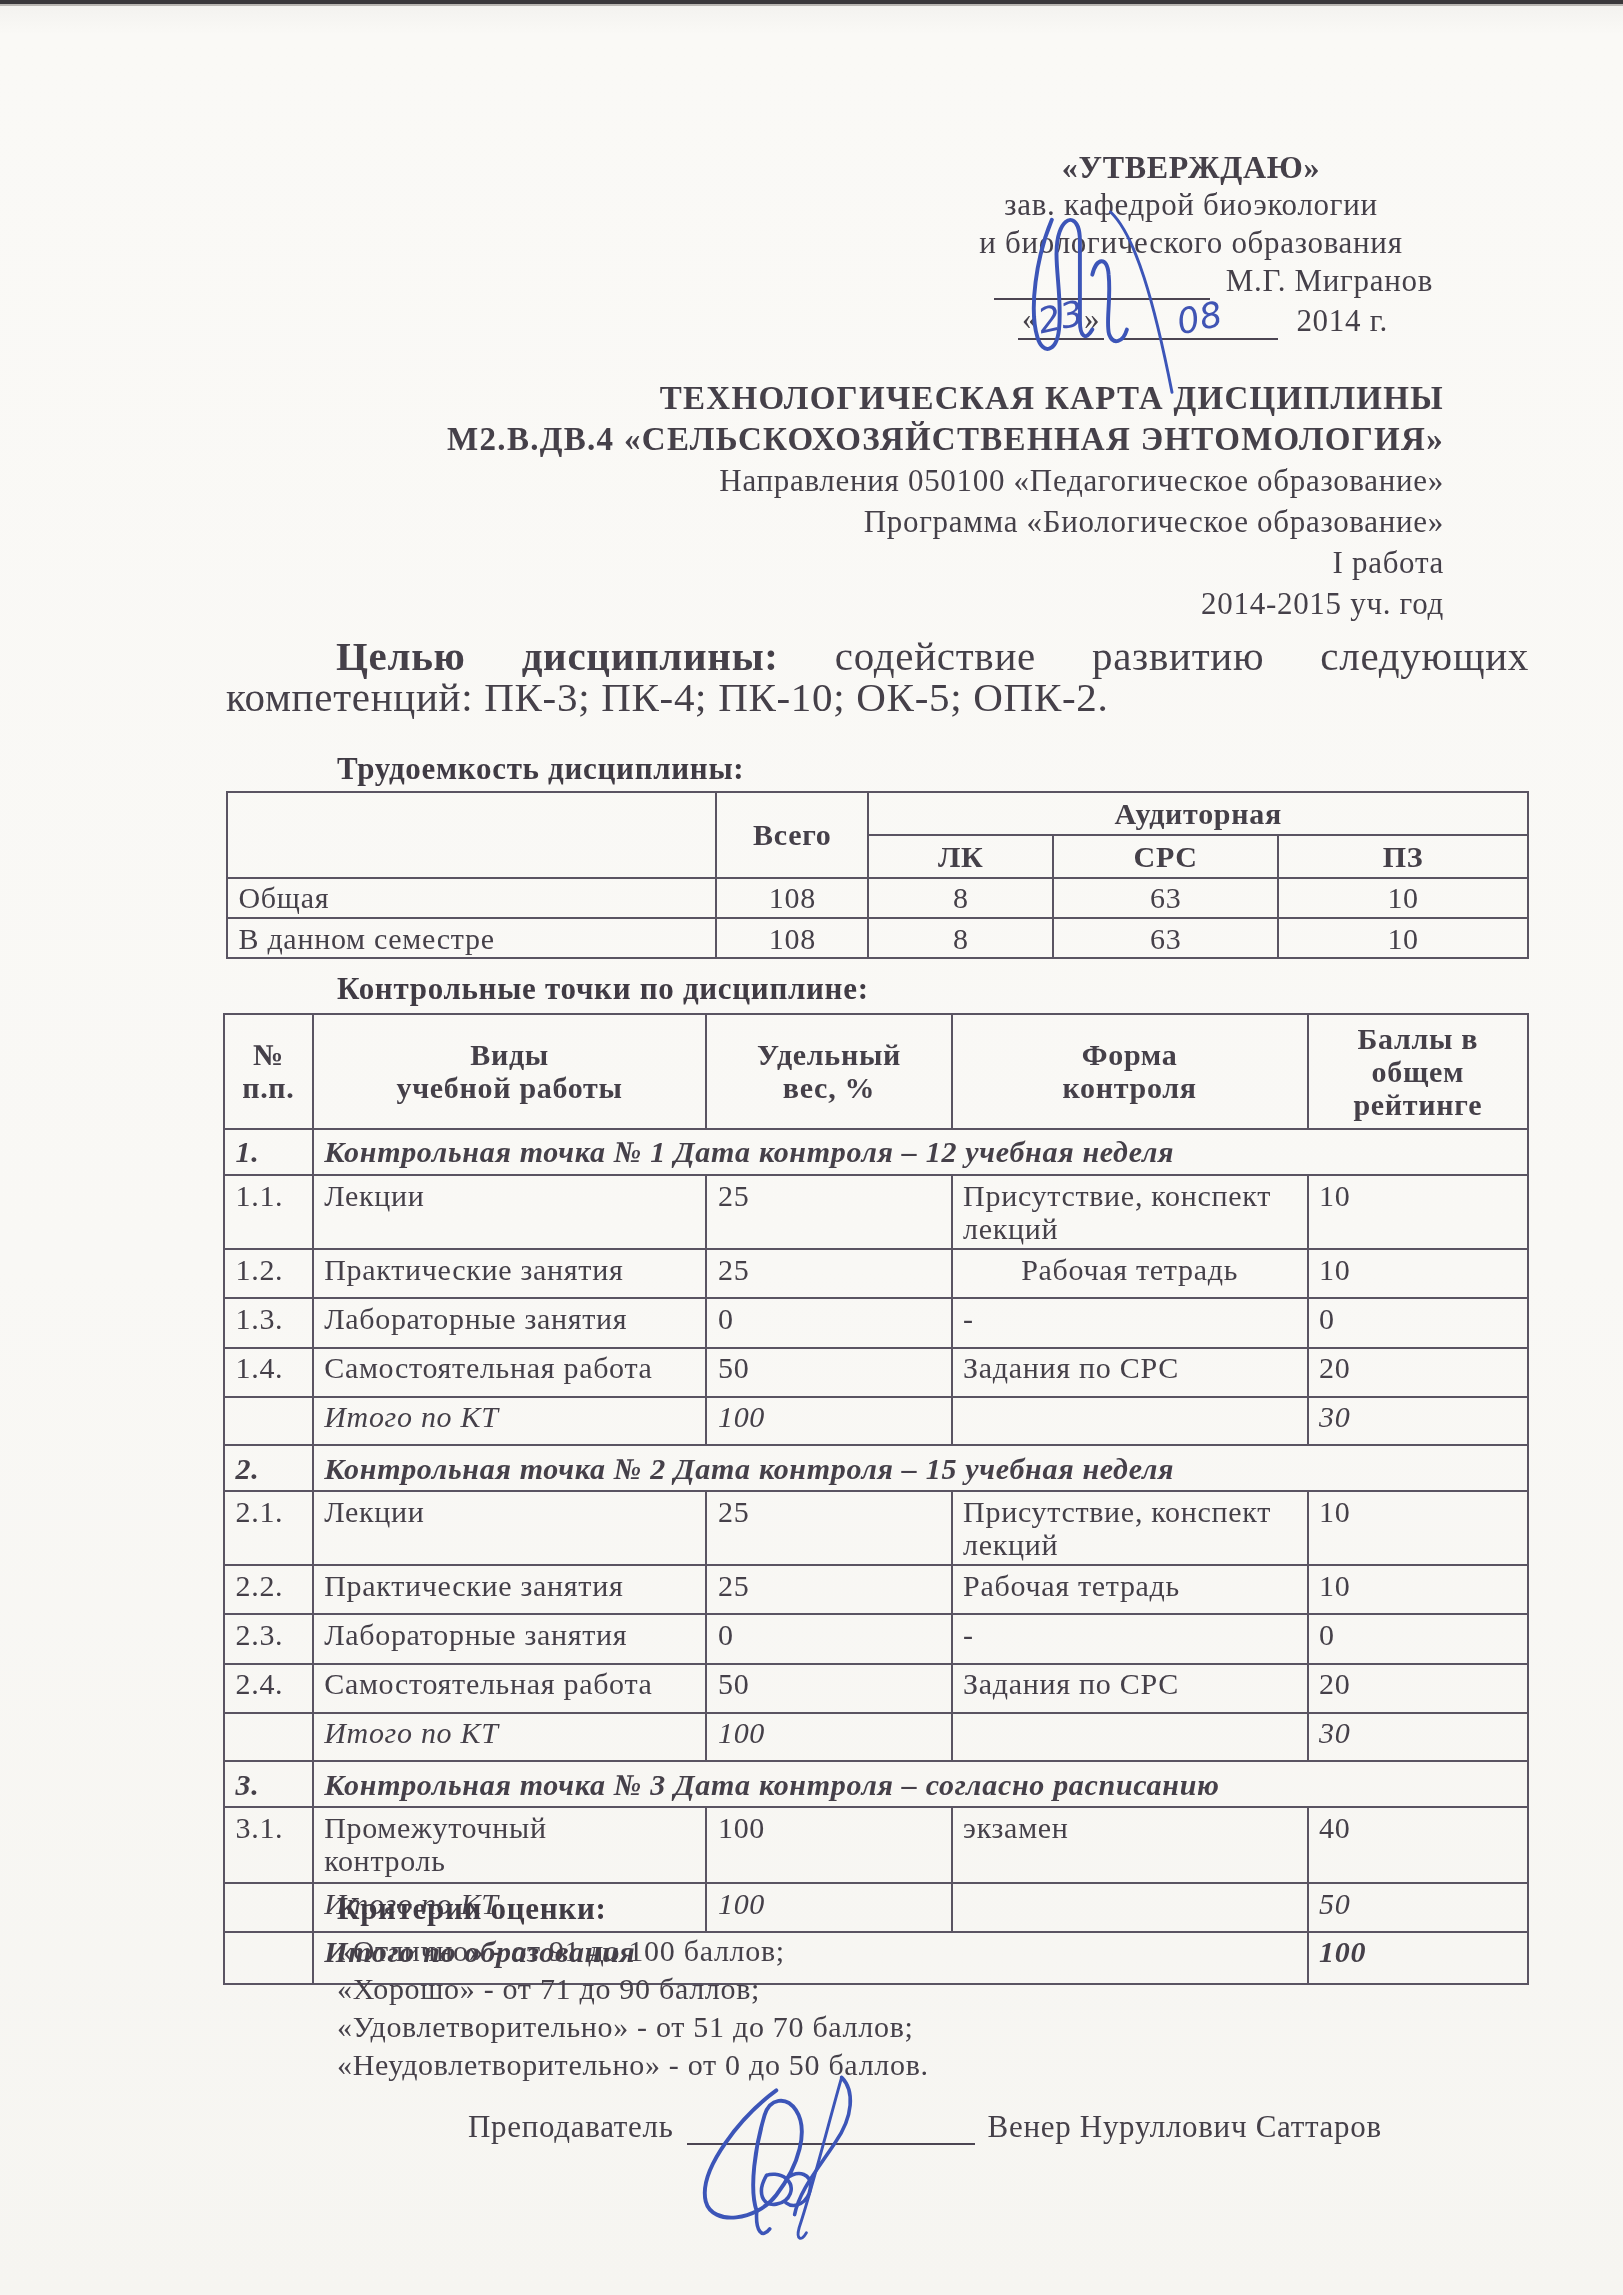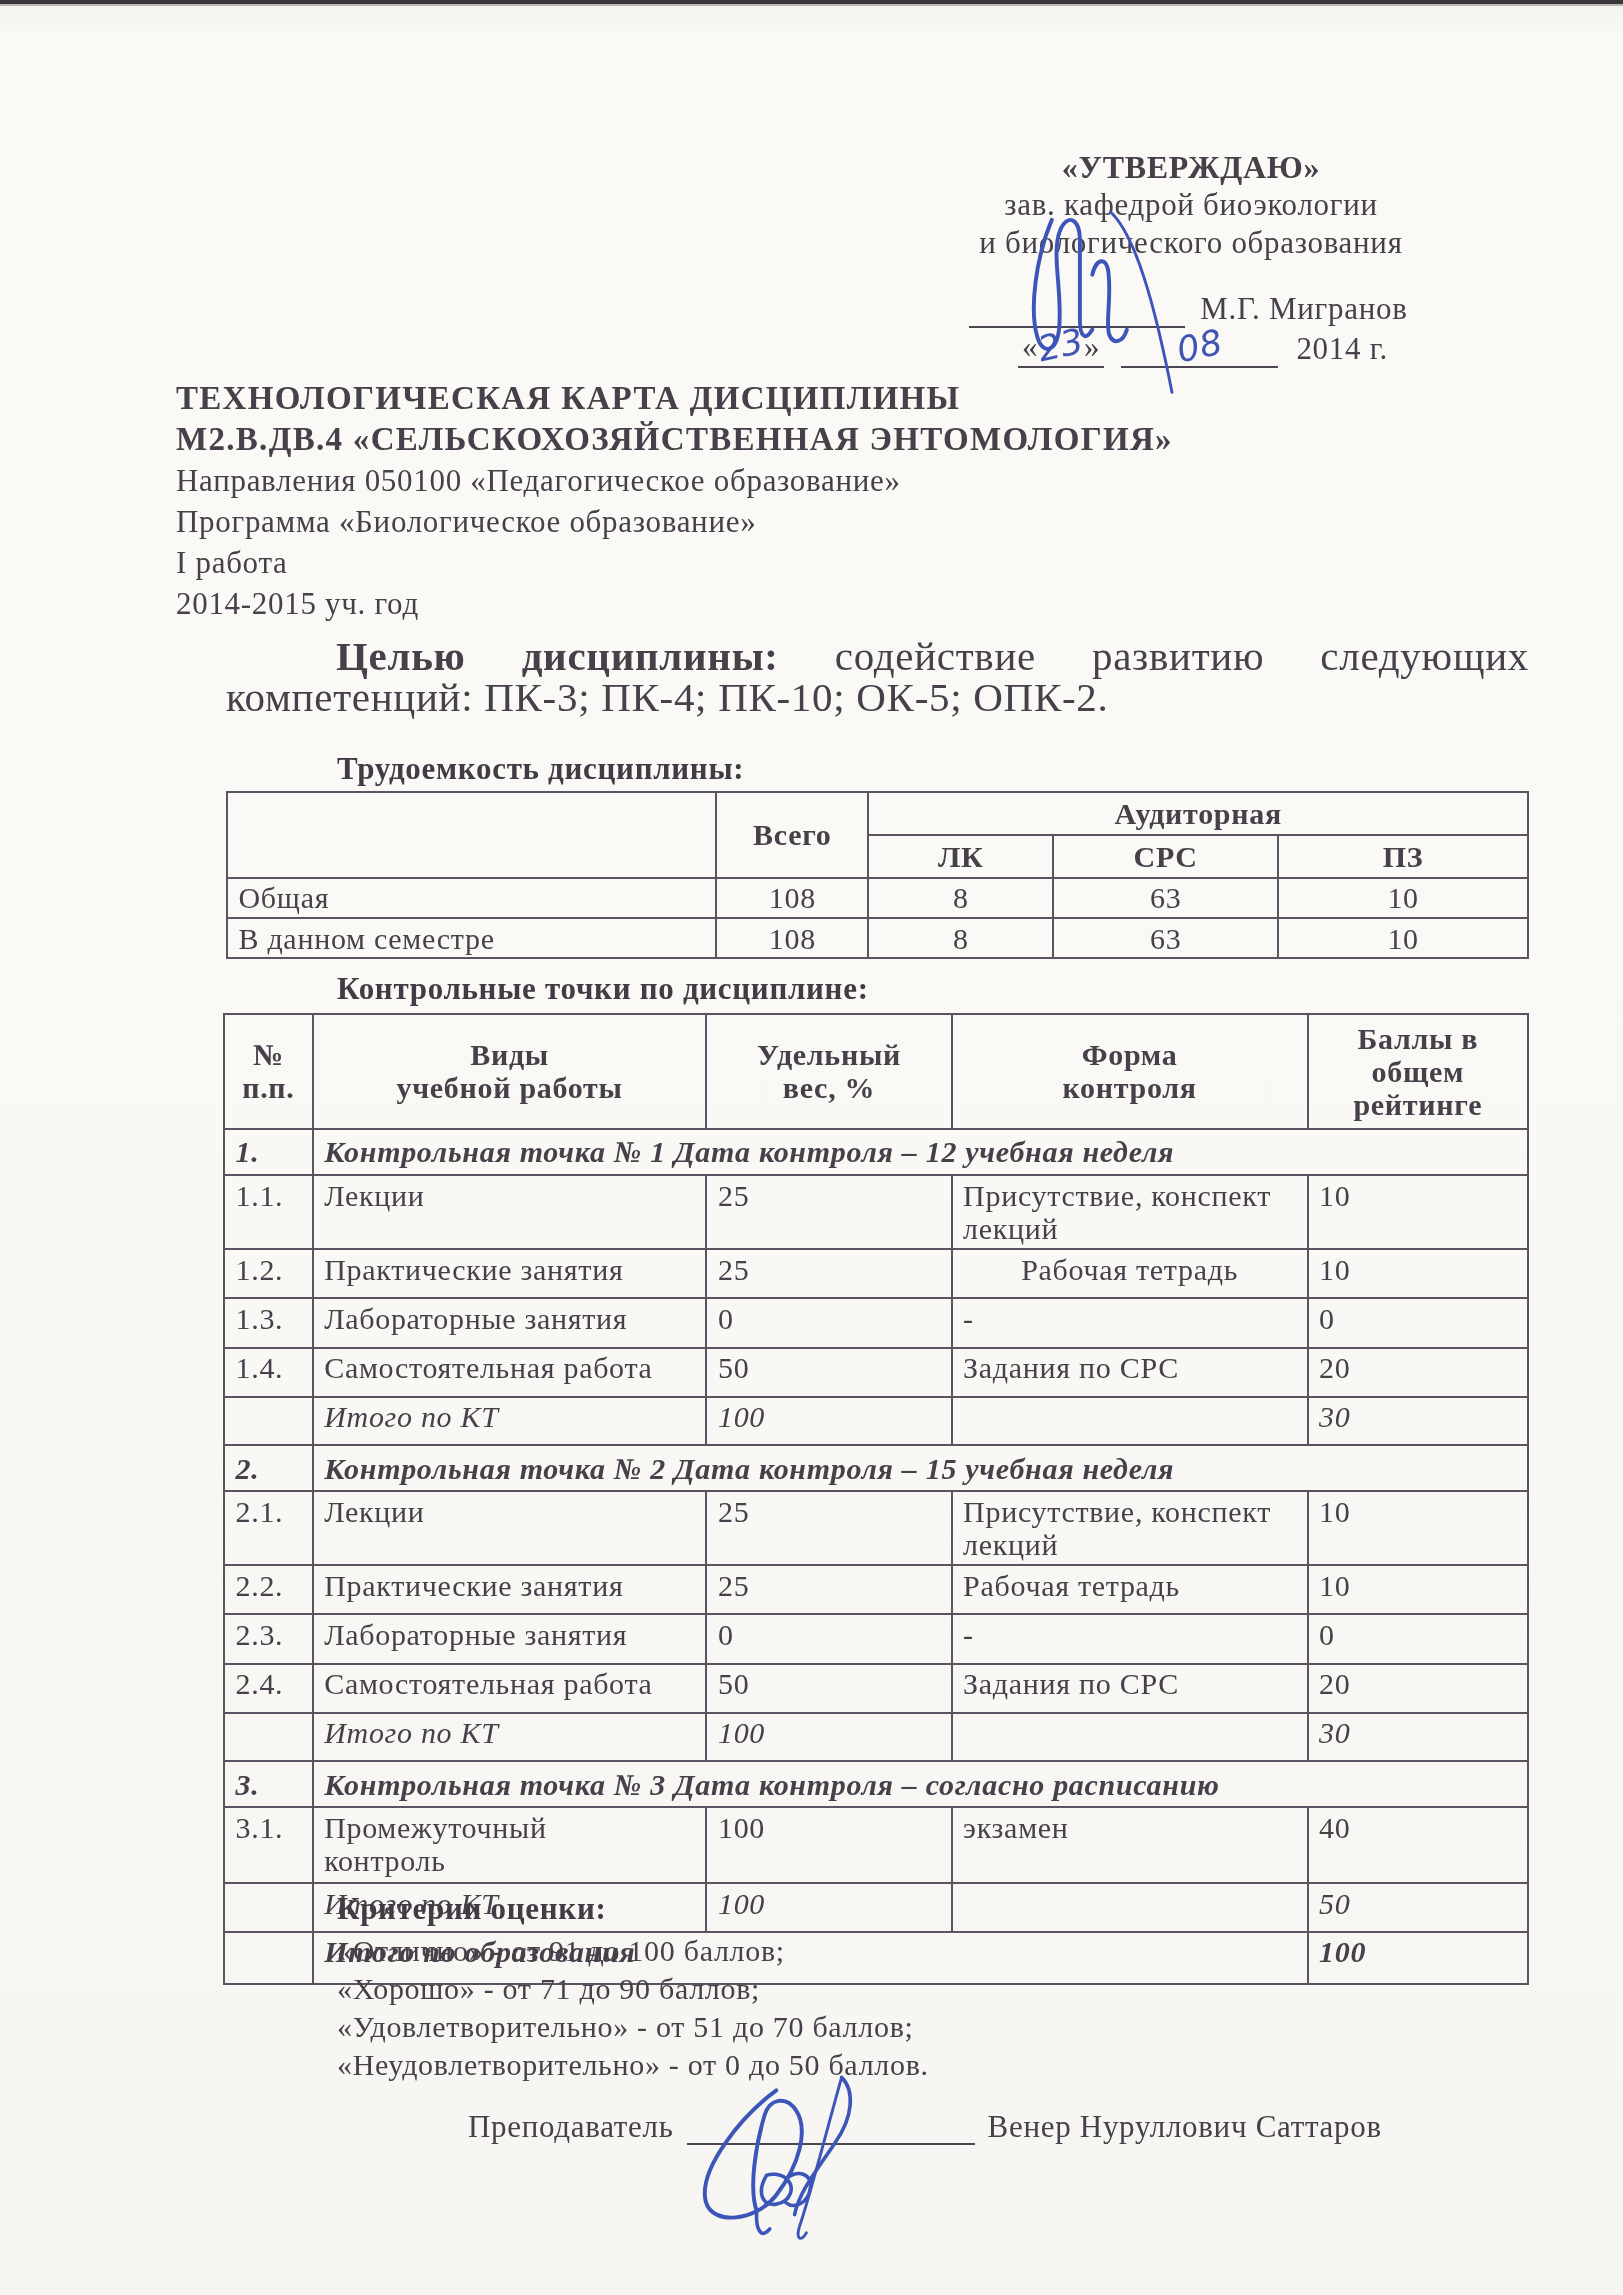--- a/index.html
+++ b/index.html
@@ -12,34 +12,34 @@
     position:relative; width:1623px; height:2295px; overflow:hidden;
     background:linear-gradient(180deg,#f2f1ee 0%,#faf9f6 1.5%,#f9f8f5 55%,#f6f5f1 100%);
     color:#454049; letter-spacing:0.7px;
   }
   .scan-edge { position:absolute; top:0; left:0; width:100%; height:3.9px; background:#3a383b; }
   .scan-edge2 { position:absolute; top:3.9px; left:0; width:100%; height:2px; background:#b9b6b2; }
 
   
   .approval { position:absolute; top:148px; left:949px; width:484px; font-size:31px; line-height:38px; text-align:center; }
   .approval .l1 { font-weight:bold; font-size:32px; }
-  .approval .name-row { display:flex; align-items:flex-end; justify-content:flex-start; padding-left:19.6px;margin-top:28px; }
+  .approval .name-row { display:flex; align-items:flex-end; justify-content:flex-end; padding-left:19.6px; }
   .blank { display:inline-block; border-bottom:2.6px solid #4c4552; }
   .approval .name-blank { width:216px; height:34px; }
   .approval .name-row .nm { padding-left:15.7px; white-space:nowrap; }
   .approval .date-row { display:flex; align-items:flex-end; justify-content:flex-start; padding-left:69px; white-space:nowrap; }
   .hand { font-family:"DejaVu Sans",sans-serif; font-style:italic; color:#4054b4; display:inline-block; transform:rotate(-12deg); font-size:35px; line-height:33px; }
   .day-blank { border-bottom:2.6px solid #4c4552; padding:0 3.9px; }
   .month-blank { border-bottom:2.6px solid #4c4552; width:157px; text-align:center; height:37px; margin:0 11.8px 0 17px; }
   .date-row .yr { padding-left:6.5px; }
   .sig-svg { position:absolute; }
   .sig-svg path { fill:none; stroke:#3c55b8; stroke-linecap:round; }
 
   
-  .title-block { position:absolute; top:378px; left:176px; width:1244px; text-align:left; font-size:31px; line-height:41px; }
+  .title-block { position:absolute; top:378px; left:200px; width:1244px; text-align:right; font-size:31px; line-height:41px; }
   .title-block .t1 { font-weight:bold; font-size:33px; letter-spacing:1.3px; }
 
   
   .goal { position:absolute; top:636px; left:226px; width:1303px; font-size:41px; line-height:41px; text-align:justify; text-indent:110px; }
 
   
   .sect-heading { position:absolute; font-size:31px; font-weight:bold; color:#403b44; }
   .h-workload { top:751px; left:337px; }
   .h-checkpoints { top:971px; left:337px; }
 

